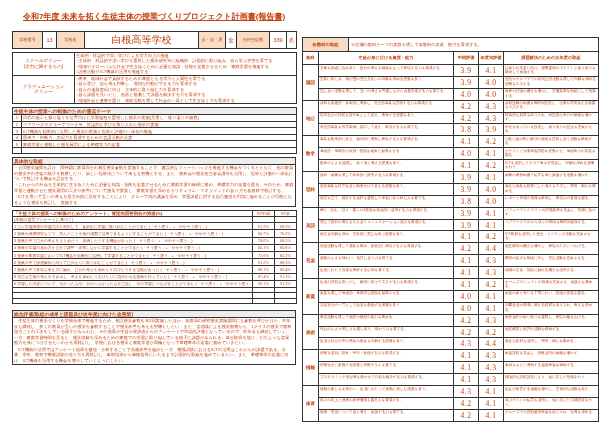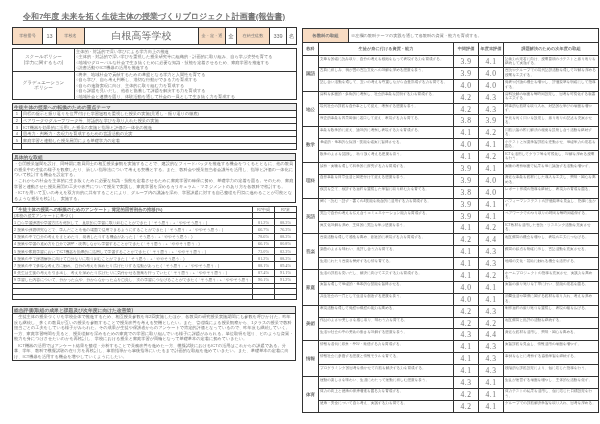--- a/index.html
+++ b/index.html
@@ -1,21 +1,21 @@
 <!DOCTYPE html>
 <html><head>
 <meta charset="utf-8">
 <style>
   html,body{margin:0;padding:0;background:#fff;}
   body{width:600px;height:424px;overflow:hidden;}
   .page{position:relative;width:600px;height:424px;background:#fff;
-        font-family:"Liberation Sans",sans-serif;color:#737373;}
+        font-family:"Liberation Sans",sans-serif;color:#c2410c;}
   .left{position:absolute;left:12px;top:11px;width:284px;}
   .right{position:absolute;left:302px;top:28px;width:296px;}
-  table{border-collapse:collapse;width:100%;table-layout:fixed;}
+  table{border-collapse:collapse;width:100%;table-layout:fixed;margin-top:9px;}
   td,th{border:0.6px solid #333;padding:0 1px;vertical-align:top;overflow:hidden;
         font-weight:normal;text-align:left;}
   .title{font-size:8px;font-weight:bold;text-align:center;white-space:nowrap;
          text-decoration:underline;margin:0 0 5px 0;}
   
   .info td{height:16px;vertical-align:middle;}
   .lab{background:#f8dcc3;font-size:4.2px;text-align:center;line-height:1.1;}
   .val{font-size:5.5px;text-align:center;}
   .schoolname{font-family:"Liberation Serif",serif;font-size:10px;text-align:center;}
   

